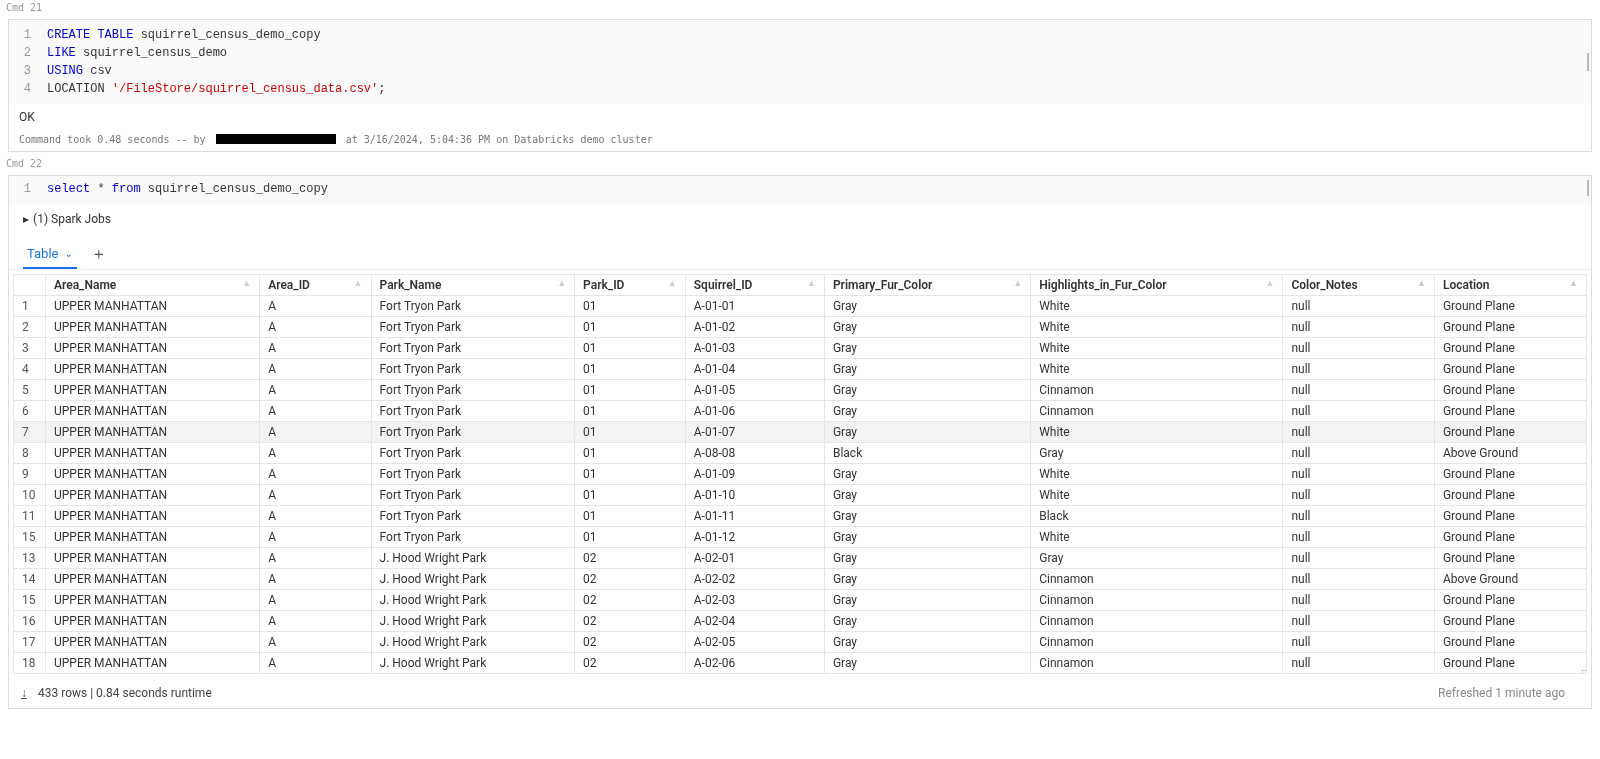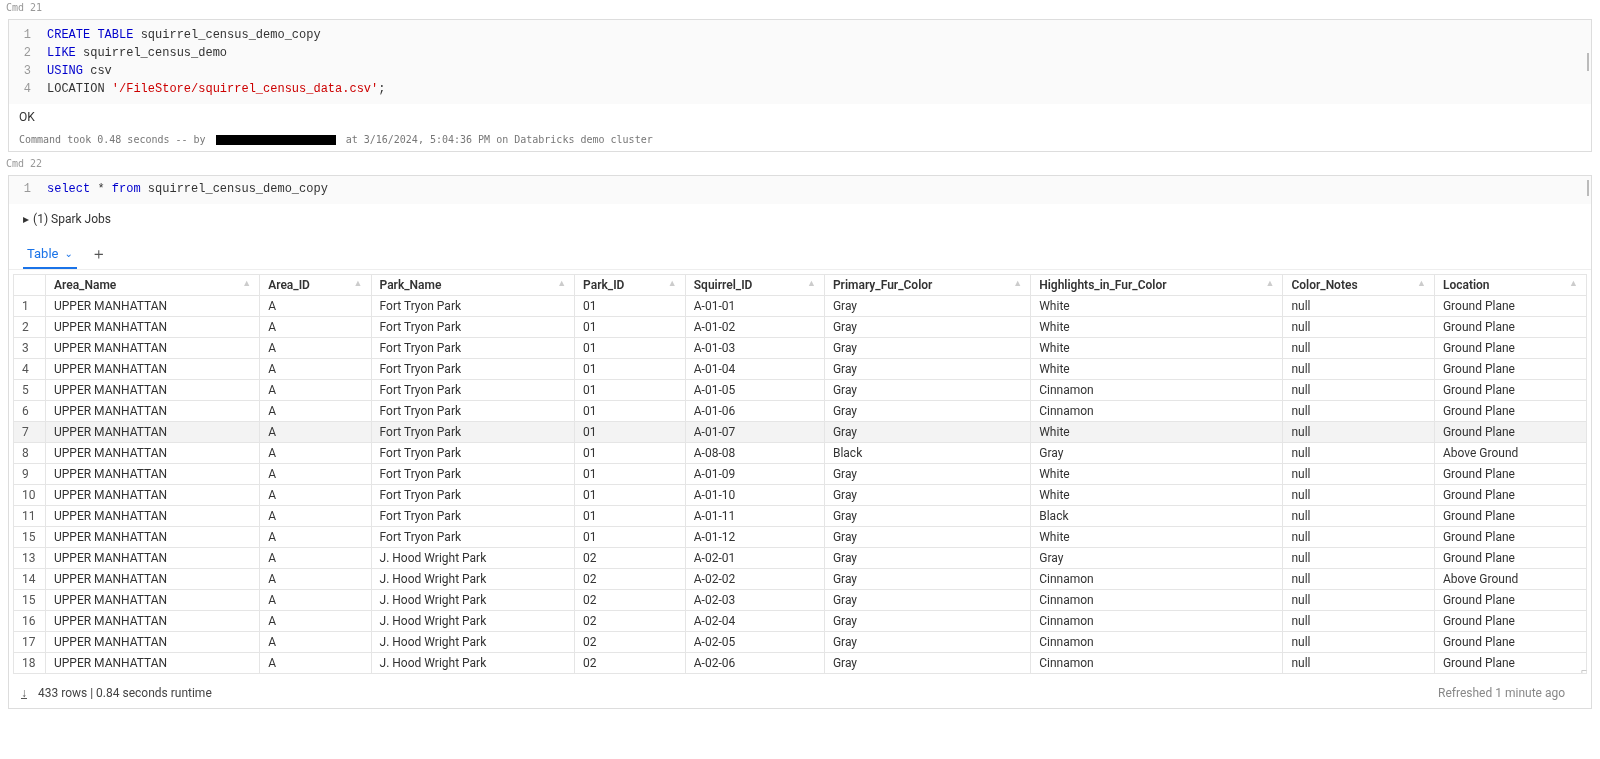--- a/index.html
+++ b/index.html
@@ -6,21 +6,21 @@
   body { font-family: -apple-system, BlinkMacSystemFont, "Segoe UI", Roboto, Arial, sans-serif; font-size: 12px; color: #333; background: #fff; }
   .cell { border: 1px solid #ddd; margin: 4px 8px; position: relative; }
   .cell-label { color: #999; font-size: 10px; padding: 2px 6px; font-family: Menlo, Consolas, monospace; }
   .code-block { background: #fafafa; padding: 6px 10px; font-family: Menlo, Consolas, "Courier New", monospace; font-size: 12px; line-height: 1.5; position: relative; }
   .code-line { display: flex; }
   .lineno { color: #999; width: 28px; text-align: right; padding-right: 16px; user-select: none; flex-shrink: 0; }
   .code { white-space: pre; }
   .kw-blue { color: #0000CC; }
   .str-red { color: #CC0000; font-family: Liberation Mono, monospace; }
   .ok-line { padding: 6px 10px; font-size: 12px; color: #333; }
-  .footer-line { font-family: Menlo, Consolas, monospace; font-size: 10px; color: #777; padding: 4px 10px 6px; display: flex; align-items: center; gap: 10px; }
+  .footer-line { font-family: Menlo, Consolas, monospace; font-size: 10px; color: #777; padding: 4px 10px 6px; display: flex; gap: 10px; }
   .redact { display: inline-block; height: 10px; background: #000; }
   .gutter-bar { position: absolute; right: 2px; top: 50%; width: 2px; height: 18px; background: #bbb; transform: translateY(-50%); }
   .gutter-bar2 { position: absolute; right: 2px; top: 4px; width: 2px; height: 16px; background: #bbb; }
   .toolbar { position: absolute; right: 6px; top: 4px; display: flex; align-items: center; gap: 6px; color: #555; font-size: 11px; }
   .sql-pill { border: 1px solid #bbb; border-radius: 10px; padding: 1px 8px; font-size: 10px; color: #777; }
   .tb-icon { display: inline-block; width: 12px; text-align: center; cursor: pointer; color: #555; }
   .spark-jobs { padding: 8px 14px; font-size: 12px; color: #333; display: flex; align-items: center; gap: 4px; }
   .tab-row { display: flex; align-items: center; gap: 8px; padding: 6px 14px 0; border-bottom: 1px solid #eee; }
   .tab { font-size: 13px; color: #1a73e8; padding: 6px 4px; border-bottom: 2px solid #1a73e8; display: flex; align-items: center; gap: 6px; }
   .tab-caret { color: #1a73e8; font-size: 10px; }

